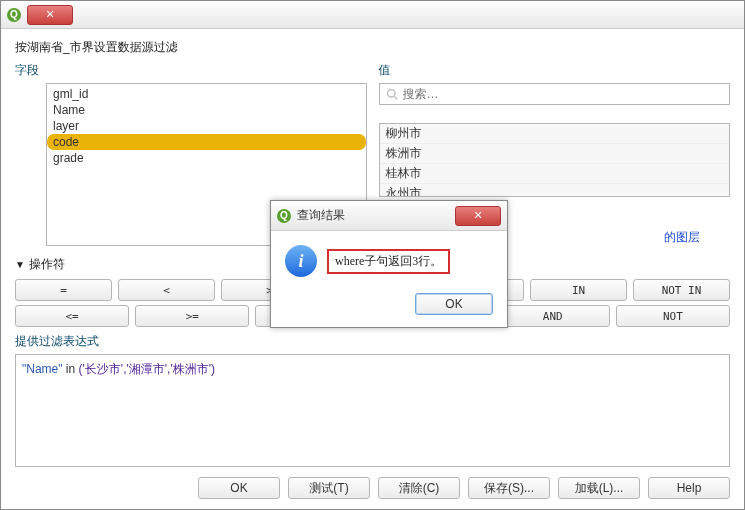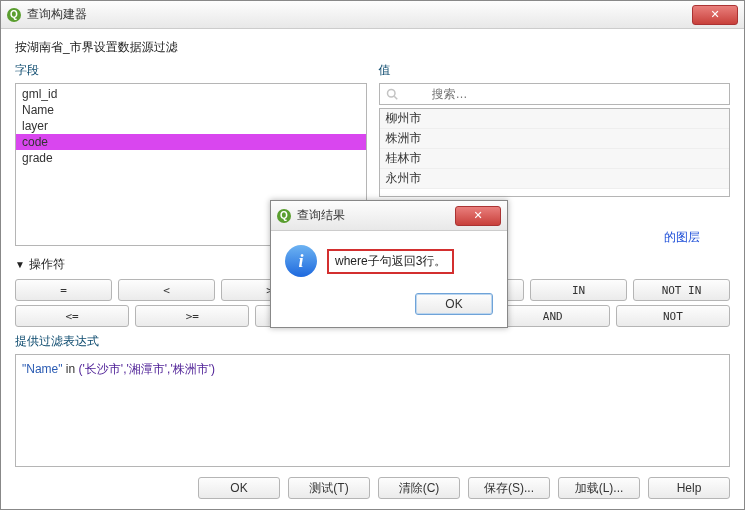--- a/index.html
+++ b/index.html
@@ -11,25 +11,25 @@
 .title-text { flex: 1; color: #333; }
 .close-btn { width: 46px; height: 20px; background: linear-gradient(to bottom, #e97f7c, #c8403b); border: 1px solid #a33; border-radius: 3px; color: #fff; display: flex; align-items: center; justify-content: center; font-size: 11px; cursor: pointer; }
 
 .main-window { top: 0; left: 0; width: 745px; height: 510px; }
 .main-body { padding: 10px 14px; height: calc(100% - 28px); display: flex; flex-direction: column; }
 .instruction { margin-bottom: 6px; color: #222; }
 
 .upper-section { display: flex; gap: 12px; height: 184px; }
 .column { flex: 1; display: flex; flex-direction: column; }
 .label-header { color: #0c4a6e; margin-bottom: 4px; font-weight: normal; }
-.listbox { flex: 1; border: 1px solid #b5b5b5; background: #fff; overflow-y: auto; padding: 2px 0; }
+.listbox { flex: 1; border: 1px solid #b5b5b5; background: #fff; overflow-y: auto; padding: 2px 0; margin-left: 31px; }
 .list-item { padding: 1px 6px; color: #333; cursor: pointer; }
-.list-item.selected { background: #d946ef; }
+.list-item.selected { background: #eab308; border-radius: 7px; }
 
-.search-wrap { display: flex; align-items: center; border: 1px solid #b5b5b5; padding: 3px 6px; margin-bottom: 3px; background: #fff; gap: 29px; }
+.search-wrap { display: flex; align-items: center; border: 1px solid #b5b5b5; padding: 3px 6px; margin-bottom: 18px; background: #fff; }
 .search-icon-svg { width: 12px; height: 12px; margin-right: 5px; opacity: 0.5; }
 .search-input { border: none; outline: none; flex: 1; color: #888; }
 .value-list { border: 1px solid #b5b5b5; height: 99px; overflow-y: scroll; background: #fff; }
 .value-row { padding: 1px 6px; border-bottom: 1px solid #eee; color: #333; background: #f7f7f7; }
 
 .btn-row { display: flex; gap: 8px; margin-top: 4px; }
 .std-btn { flex: 1; height: 22px; border: 1px solid #b5b5b5; background: linear-gradient(to bottom,#fdfdfd,#ebebeb); border-radius: 3px; cursor: pointer; text-align: center; line-height: 20px; color: #333; }
 .std-btn.wide { flex: 1; }
 .hint-text { margin-top: 6px; color: #333; text-align: right; padding-right: 30px; }
 
@@ -47,33 +47,32 @@
 
 .bottom-bar { display: flex; justify-content: flex-end; gap: 8px; margin-top: 10px; }
 .bottom-bar .std-btn { flex: none; width: 82px; }
 
 
 .dialog { top: 200px; left: 270px; width: 238px; z-index: 10; }
 .dialog .titlebar { height: 30px; }
 .dialog-body { padding: 14px 14px 12px; }
 .dlg-row { display: flex; align-items: center; gap: 10px; }
 .info-icon { width: 32px; height: 32px; border-radius: 50%; background: linear-gradient(to bottom,#6db3f2,#1e69de); display: flex; align-items: center; justify-content: center; color: #fff; font-style: italic; font-size: 18px; font-weight: bold; font-family: serif; }
-.dlg-msg { color: #222; border: 2px solid #d32f2f; padding: 2px 6px; }
+.dlg-msg { color: #222; border: 2px solid #d32f2f; padding: 2px 6px; font-family: Liberation Serif, serif; }
 .dlg-btn-row { display: flex; justify-content: flex-end; margin-top: 16px; }
 .dlg-btn { width: 78px; height: 22px; border: 1px solid #6fa3d8; background: linear-gradient(to bottom,#fdfdfd,#ebebeb); border-radius: 3px; cursor: pointer; text-align: center; line-height: 20px; color: #333; box-shadow: 0 0 0 1px #bcd6ef inset; }
 
 .partial-label { color: #1d4ed8; }
 </style>
 </head>
 <body>
 
 <div class="window main-window">
   <div class="titlebar">
     <div class="q-icon">Q</div>
-    <div class="title-text">查询构建器</div>
     <div class="close-btn">✕</div>
   </div>
   <div class="main-body">
     <div class="instruction">按湖南省_市界设置数据源过滤</div>
 
     <div class="upper-section">
 
       <div class="column">
         <div class="label-header">字段</div>
         <div class="listbox">

